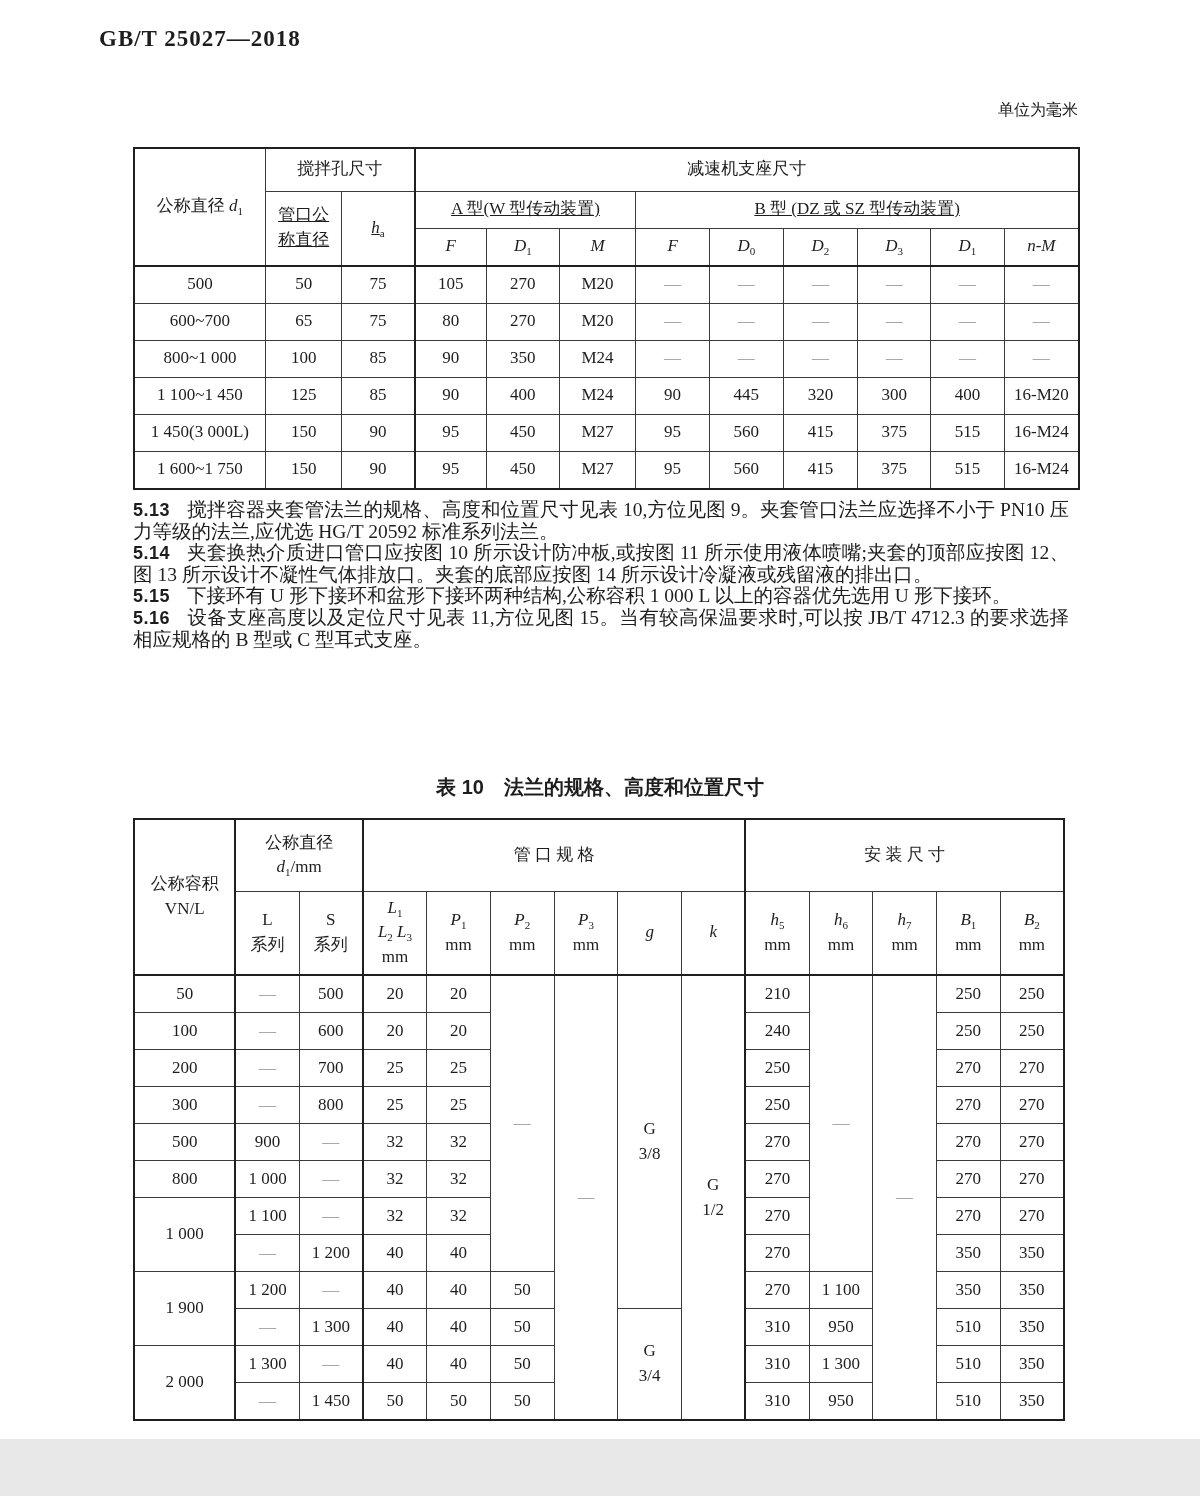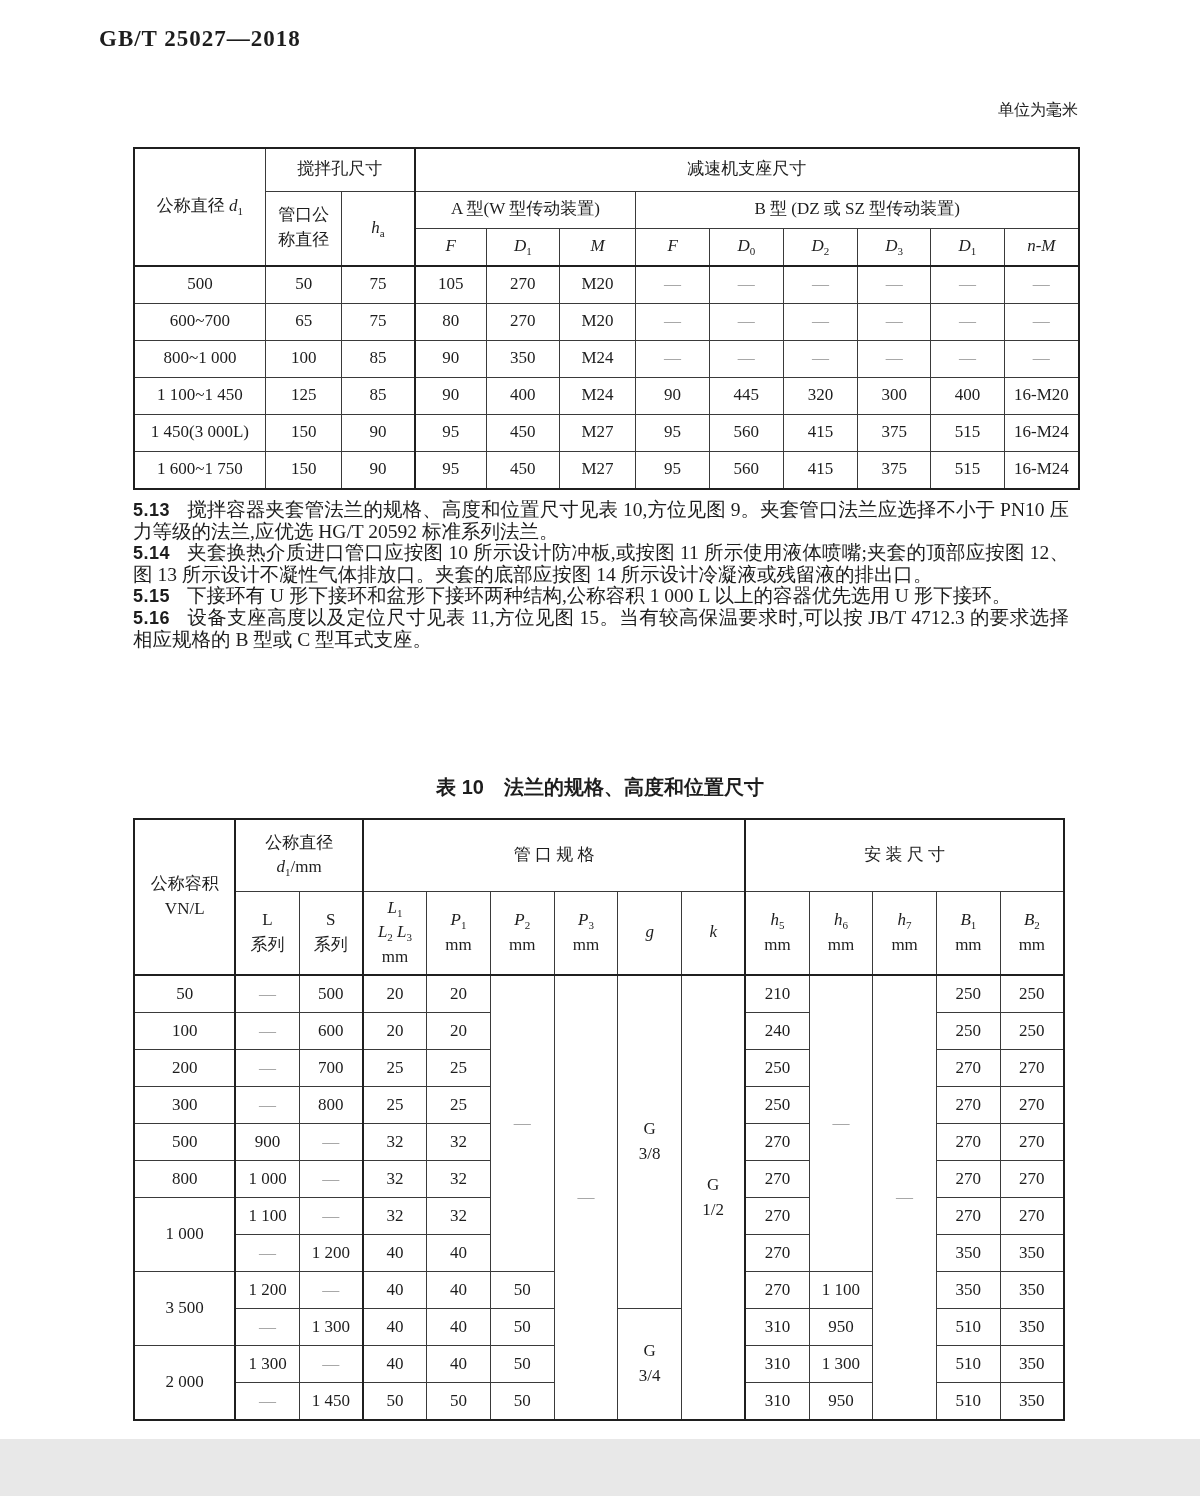--- a/index.html
+++ b/index.html
@@ -29,21 +29,21 @@
   #t9{left:133px;top:147px;width:947px;}
   #t10{left:133px;top:818px;width:932px;}
   td{
     border:1px solid #3a3a3a;text-align:center;vertical-align:middle;
     font-size:17px;padding:0 2px;height:36px;line-height:1.45;
     overflow:hidden;
   }
   thead{border-bottom:2.5px solid #1f1f1f;}
   thead tr:last-child td{border-bottom:2.5px solid #1f1f1f;}
   #t9 thead tr:nth-child(1){height:43px;}
-  #t9 thead tr:nth-child(2){height:33px;}
+  #t9 thead tr:nth-child(2){height:33px;text-decoration:underline;}
   #t9 thead tr:nth-child(3){height:37px;}
   #t10 thead tr:nth-child(1){height:72px;}
   #t10 thead tr:nth-child(2){height:84px;}
   td.tr2{border-right:2.2px solid #1f1f1f;}
   td.dash{color:#9a9a9a;}
   sub{font-size:11px;line-height:0;}
   i{font-style:italic;font-family:"Liberation Serif", serif;}
   .paras{
     position:absolute;left:133px;top:499px;width:936px;
     font-size:19.5px;line-height:21px;text-align:justify;
@@ -322,21 +322,21 @@
         <tr>
           <td class="dash">—</td>
           <td class="tr2">1 200</td>
           <td>40</td>
           <td>40</td>
           <td>270</td>
           <td>350</td>
           <td>350</td>
         </tr>
         <tr>
-          <td rowspan="2" class="tr2">3 500</td>
+          <td rowspan="2" class="tr2">1 900</td>
           <td>1 200</td>
           <td class="dash tr2">—</td>
           <td>40</td>
           <td>40</td>
           <td>50</td>
           <td>270</td>
           <td>1 100</td>
           <td>350</td>
           <td>350</td>
         </tr>

